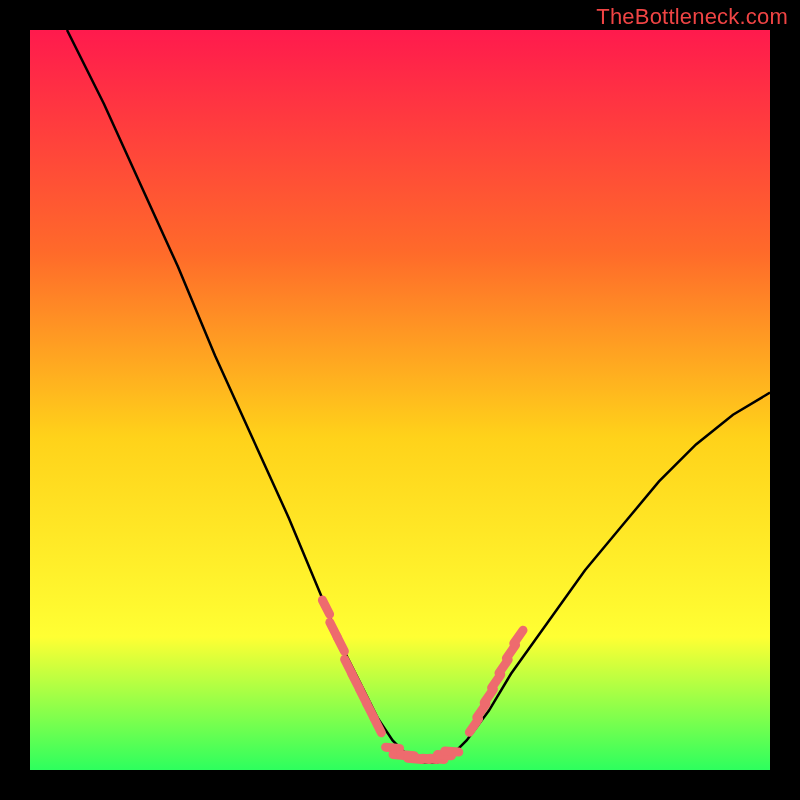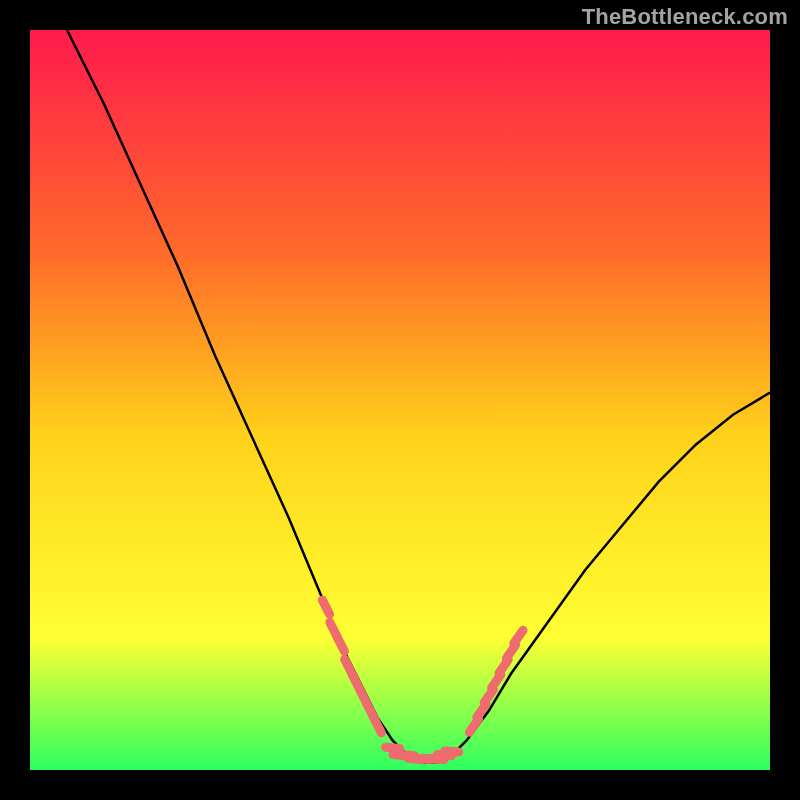--- a/index.html
+++ b/index.html
@@ -14,23 +14,23 @@
   .frame {
     position: relative;
     width: 800px;
     height: 800px;
     background: #000;
   }
   .watermark {
     position: absolute;
     top: 4px;
     right: 12px;
-    color: #a3a3a3;
+    color: #ef4444;
     font-size: 22px;
-    font-weight: 700;
+    font-weight: 400;
     letter-spacing: 0.2px;
     z-index: 10;
   }
   .plot {
     position: absolute;
     left: 30px;
     top: 30px;
     width: 740px;
     height: 740px;
   }

